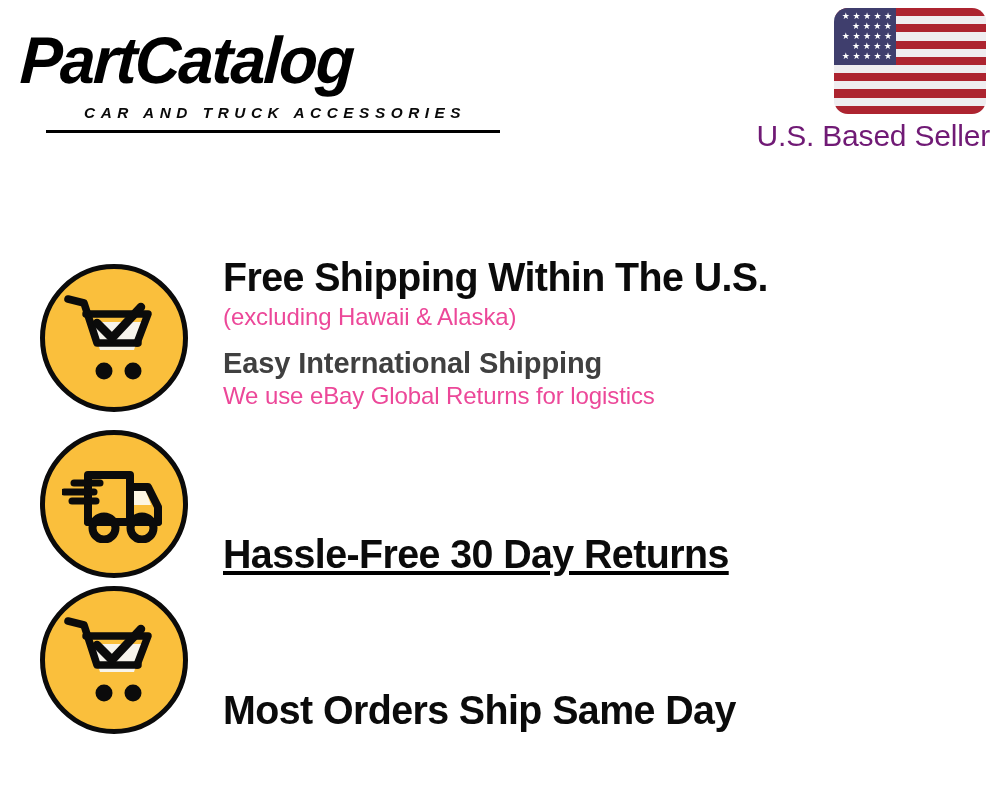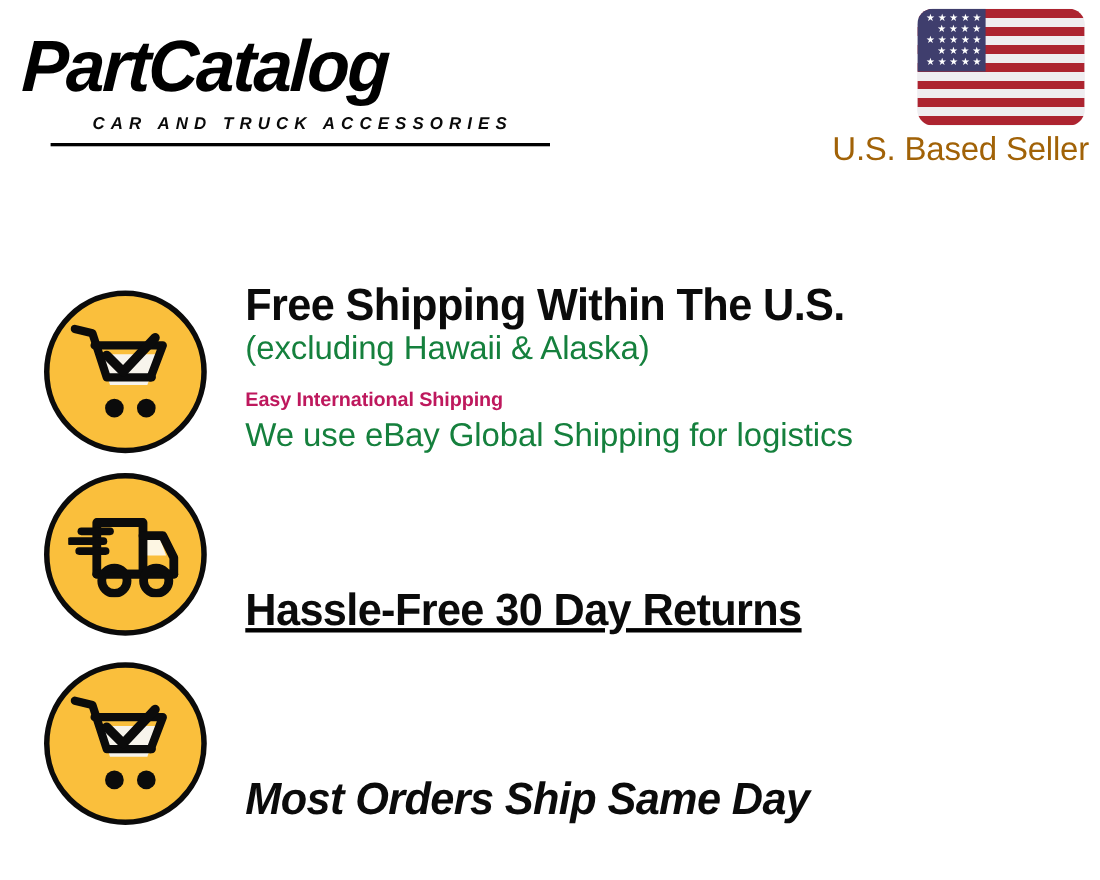--- a/index.html
+++ b/index.html
@@ -127,41 +127,41 @@
 
   .seller-label {
     position: absolute;
     right: 0;
     top: 110px;
     font-family: "Liberation Sans", "DejaVu Sans", sans-serif;
     font-weight: 400;
     font-size: 30px;
     line-height: 36px;
     letter-spacing: -0.2px;
-    color: #a16207;
+    color: #701a75;
     white-space: nowrap;
   }
 
   
   .features {
     position: absolute;
     left: 0;
     top: 232px;
     width: 1000px;
   }
   .feature-row {
     position: absolute;
     left: 40px;
     width: 940px;
     display: flex;
     align-items: flex-end;
   }
   .feature-row.row-1 { top: 0px;   height: 180px; }
   .feature-row.row-2 { top: 176px; height: 170px; }
-  .feature-row.row-3 { top: 348px; height: 170px; font-style: italic; }
+  .feature-row.row-3 { top: 332px; height: 170px; }
 
   .icon-badge {
     position: relative;
     flex: 0 0 auto;
     width: 148px;
     height: 148px;
     border-radius: 50%;
     background: #fabf3c;
     border: 5px solid #0b0b0b;
     box-sizing: border-box;
@@ -191,33 +191,33 @@
     line-height: 48px;
     letter-spacing: -0.6px;
     color: #0b0b0b;
     transform: scaleX(0.96);
     transform-origin: left center;
     white-space: nowrap;
   }
   .feat-sub {
     font-family: "Liberation Sans", "DejaVu Sans", sans-serif;
     font-weight: 400;
-    font-size: 30px;
+    font-size: 24px;
     line-height: 32px;
     letter-spacing: -0.1px;
-    color: #15803d;
+    color: #ec4899;
     white-space: nowrap;
   }
   .feat-sub-strong {
     font-family: "Liberation Sans", "DejaVu Sans", sans-serif;
     font-weight: 700;
-    font-size: 18px;
+    font-size: 29px;
     line-height: 34px;
     letter-spacing: -0.1px;
-    color: #be185d;
+    color: #404040;
     white-space: nowrap;
   }
   .feature-row.row-1 .feat-title { padding-top: 3px; }
   .feature-row.row-2 .feature-text { padding-top: 44px; text-decoration: underline; }
   .feature-row.row-3 .feature-text { padding-top: 42px; }
   .feature-row.row-1 .feat-sub:first-of-type { padding-top: 2px; }
   .spacer-sm { height: 13px; }
 </style>
 </head>
 <body>
@@ -263,21 +263,21 @@
 
           <circle cx="40" cy="79" r="8.5" fill="#0b0b0b"></circle>
           <circle cx="69" cy="79" r="8.5" fill="#0b0b0b"></circle>
         </svg>
       </div>
       <div class="feature-text">
         <div class="feat-title">Free Shipping Within The U.S.</div>
         <div class="feat-sub">(excluding Hawaii &amp; Alaska)</div>
         <div class="spacer-sm"></div>
         <div class="feat-sub-strong">Easy International Shipping</div>
-        <div class="feat-sub">We use eBay Global Shipping for logistics</div>
+        <div class="feat-sub">We use eBay Global Returns for logistics</div>
       </div>
     </div>
 
     <div class="feature-row row-2">
       <div class="icon-badge">
         <svg width="104" height="78" viewBox="0 0 104 78" aria-hidden="true">
 
           <path d="M71 26 L84 26 L89 40 L71 40 Z" fill="#fdf6e3"></path>
 
           <path d="M26 10 L68 10 L68 57 L26 57 Z" fill="none" stroke="#0b0b0b" stroke-width="8" stroke-linejoin="round"></path>

